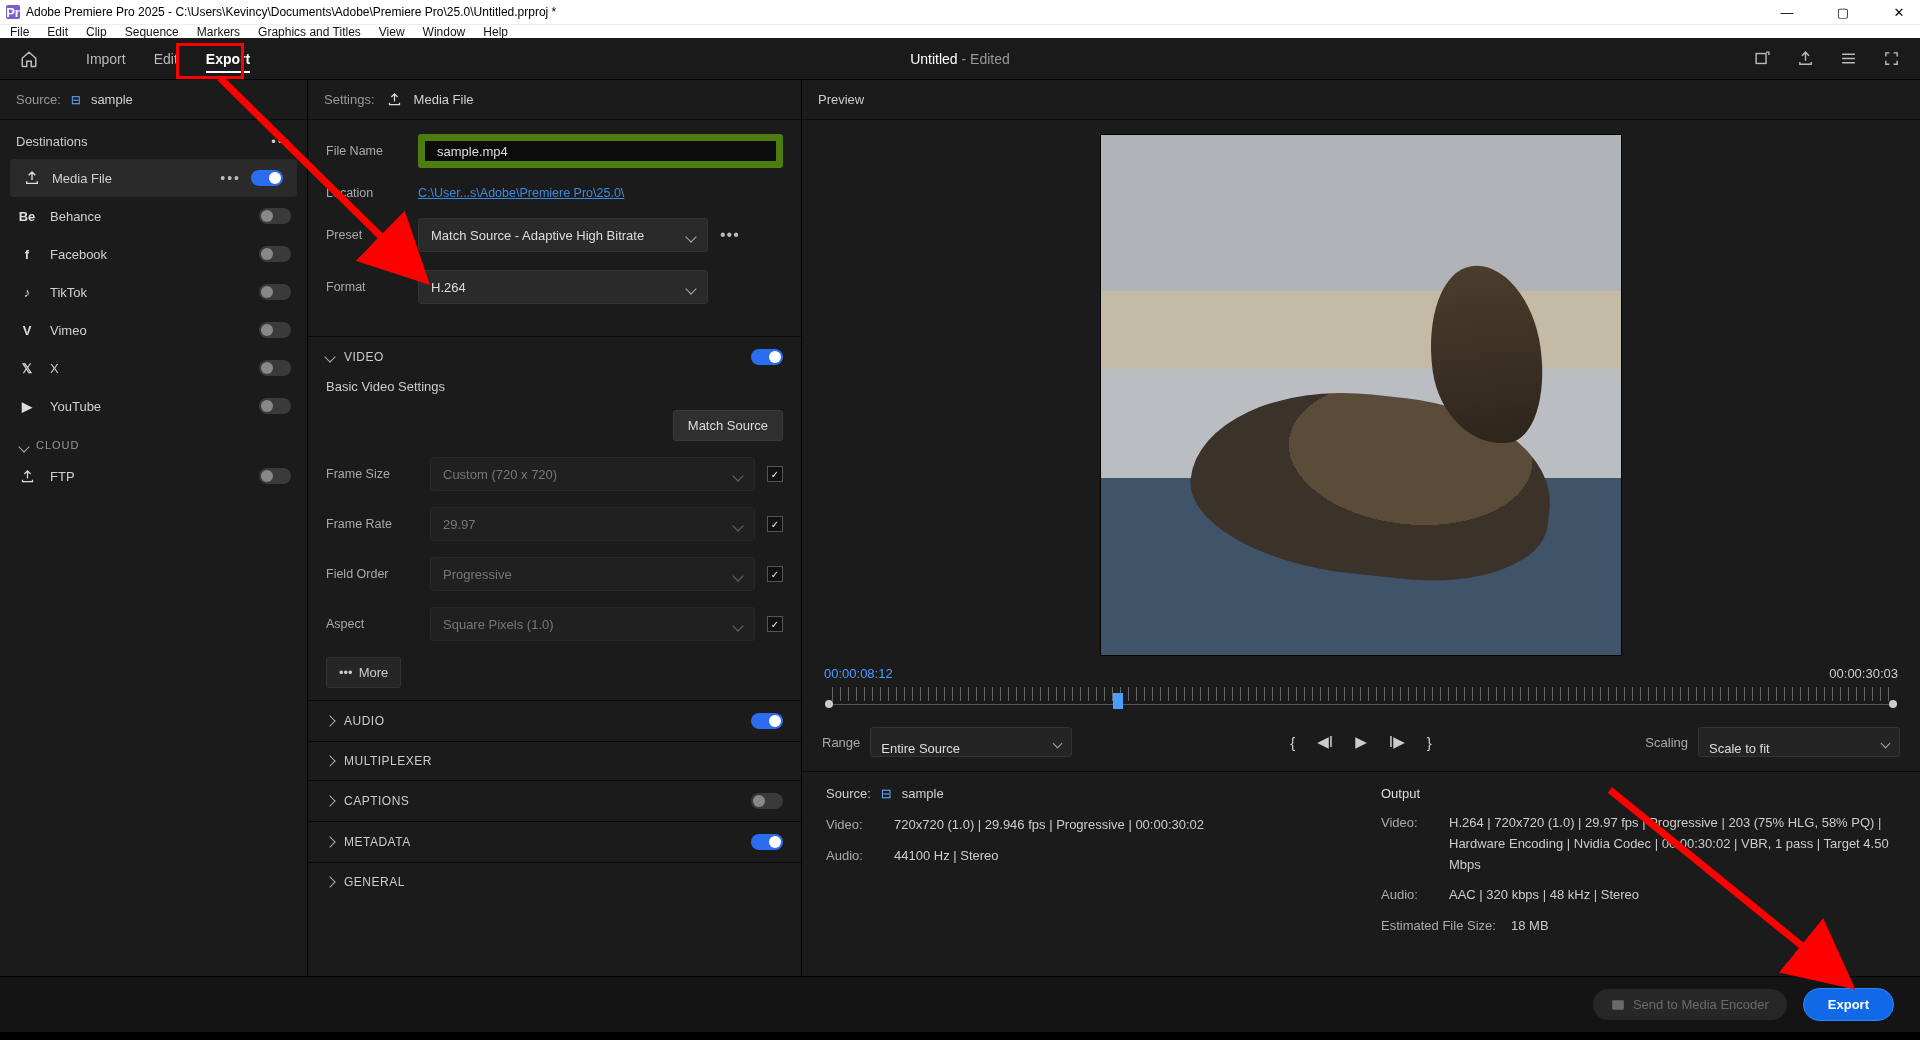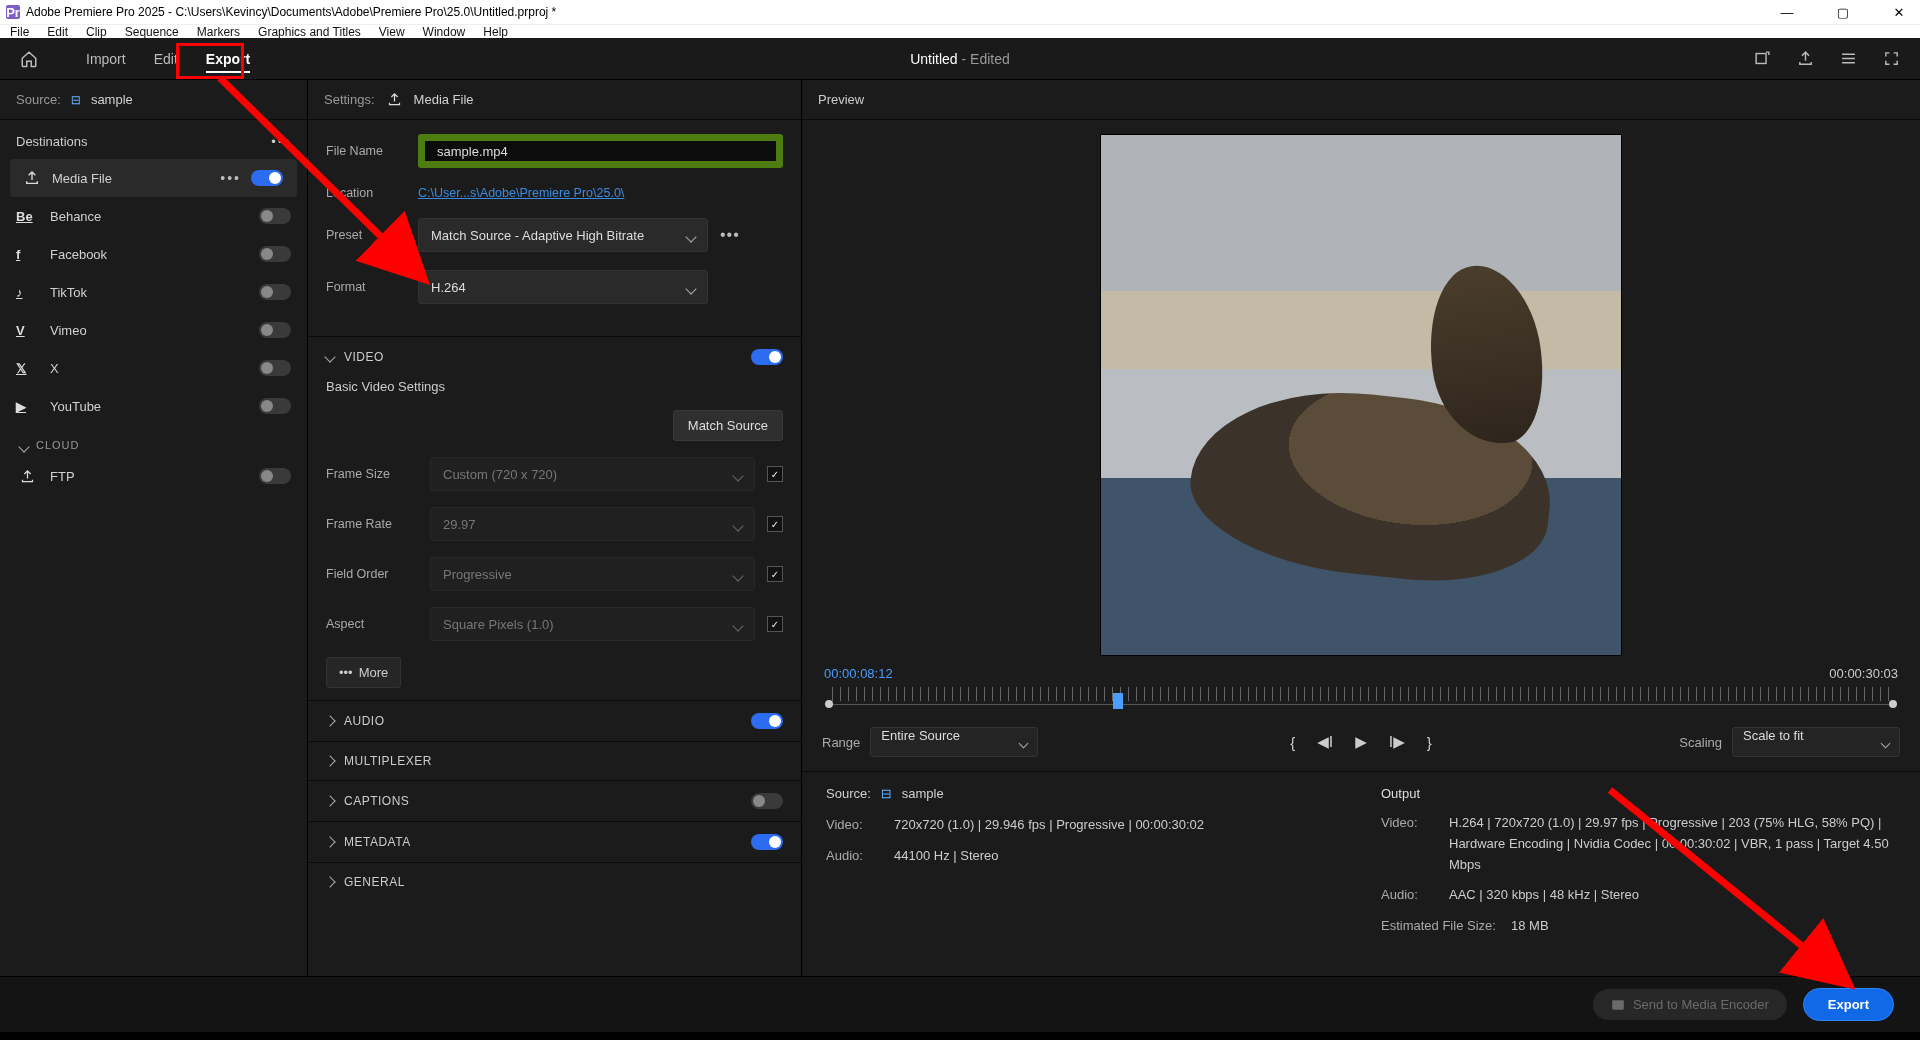--- a/index.html
+++ b/index.html
@@ -33,21 +33,21 @@
 
 
 .col-left { width:308px; background:#1b1b1b; border-right:1px solid #000; display:flex; flex-direction:column; }
 .source-row { height:40px; padding:0 16px; display:flex; align-items:center; font-size:13px; gap:10px; border-bottom:1px solid #0a0a0a; }
 .source-row .lbl { color:#999; }
 .source-row .tl-ic { color:#66b2ff; font-size:12px; }
 .dest-head { display:flex; align-items:center; padding:14px 16px 10px; font-size:13px; color:#ccc; }
 .dest-head .dots { margin-left:auto; letter-spacing:2px; }
 .dest-item { display:flex; align-items:center; padding:8px 16px; height:38px; font-size:13px; gap:12px; }
 .dest-item.active { background:#2a2a2a; border-radius:4px; margin:0 10px; padding:8px 14px; }
-.dest-item .plat-ic { width:22px; text-align:left; font-size:13px; font-weight:700; color:#ddd;text-decoration:underline; }
+.dest-item .plat-ic { width:22px; text-align:center; font-size:13px; font-weight:700; color:#ddd; }
 .dest-item .tail { margin-left:auto; display:flex; align-items:center; gap:10px; }
 .dots3 { letter-spacing:2px; font-size:14px; color:#bbb; }
 .tog { width:32px; height:16px; border-radius:8px; background:#3a3a3a; position:relative; display:inline-block; }
 .tog::after { content:""; position:absolute; width:12px; height:12px; background:#888; border-radius:50%; top:2px; left:2px; }
 .tog.on { background:#2b6cf0; }
 .tog.on::after { left:auto; right:2px; background:#fff; }
 .section-hd { padding:14px 16px 6px 36px; font-size:11px; color:#999; letter-spacing:1px; position:relative; }
 .section-hd::before { content:""; position:absolute; left:20px; top:18px; width:7px; height:7px; border-left:1px solid #aaa; border-bottom:1px solid #aaa; transform:rotate(-45deg); }
 
 
@@ -97,21 +97,21 @@
 .ruler-line { position:absolute; left:6px; right:6px; bottom:6px; height:1px; background:#555; }
 .ruler-start,.ruler-end{position:absolute;bottom:3px;width:8px;height:8px;background:#ccc;border-radius:50%}
 .ruler-start{left:3px}.ruler-end{right:3px}
 .ticks{position:absolute;left:10px;right:10px;top:4px;bottom:10px;background-image:repeating-linear-gradient(90deg,#666 0 1px,transparent 1px 8px)}
 .playhead{position:absolute;bottom:2px;width:10px;height:16px;background:#4a9eff;left:27%}
 .ctrls-row { display:flex; align-items:center; padding:10px 20px 14px; font-size:13px; }
 .ctrls-row .lbl{color:#aaa;margin-right:10px}
 .transport{position:absolute;left:50%;transform:translateX(-50%);display:flex;gap:22px;align-items:center;color:#ccc}
 .transport span{font-size:15px}
 .ctrls-row .scaling{margin-left:auto;display:flex;align-items:center;gap:10px;color:#aaa}
-.sel-sm { width:168px; height:30px; background:#242424; border:1px solid #333; border-radius:3px; padding:0 10px; display:flex; align-items:flex-start; color:#ddd; font-size:13px; position:relative; }
+.sel-sm { width:202px; height:30px; background:#242424; border:1px solid #333; border-radius:3px; padding:0 10px; display:flex; align-items:flex-end; color:#ddd; font-size:13px; position:relative; }
 .sel-sm::after { content:""; position:absolute; right:10px; top:12px; width:6px; height:6px; border-left:1px solid #aaa; border-bottom:1px solid #aaa; transform:rotate(-45deg); }
 
 .info-block { border-top:1px solid #0a0a0a; padding:14px 24px; display:flex; gap:40px; font-size:13px; }
 .info-col { flex:1; }
 .info-col h4 { font-weight:400; color:#ddd; margin-bottom:12px; font-size:13px; }
 .info-col .kv { display:flex; margin-bottom:10px; line-height:1.6; }
 .info-col .kv .k{width:68px;color:#aaa}
 .info-col .kv .v{flex:1;color:#ccc}
 .src-line{display:flex;align-items:center;gap:10px;margin-bottom:14px}
 

